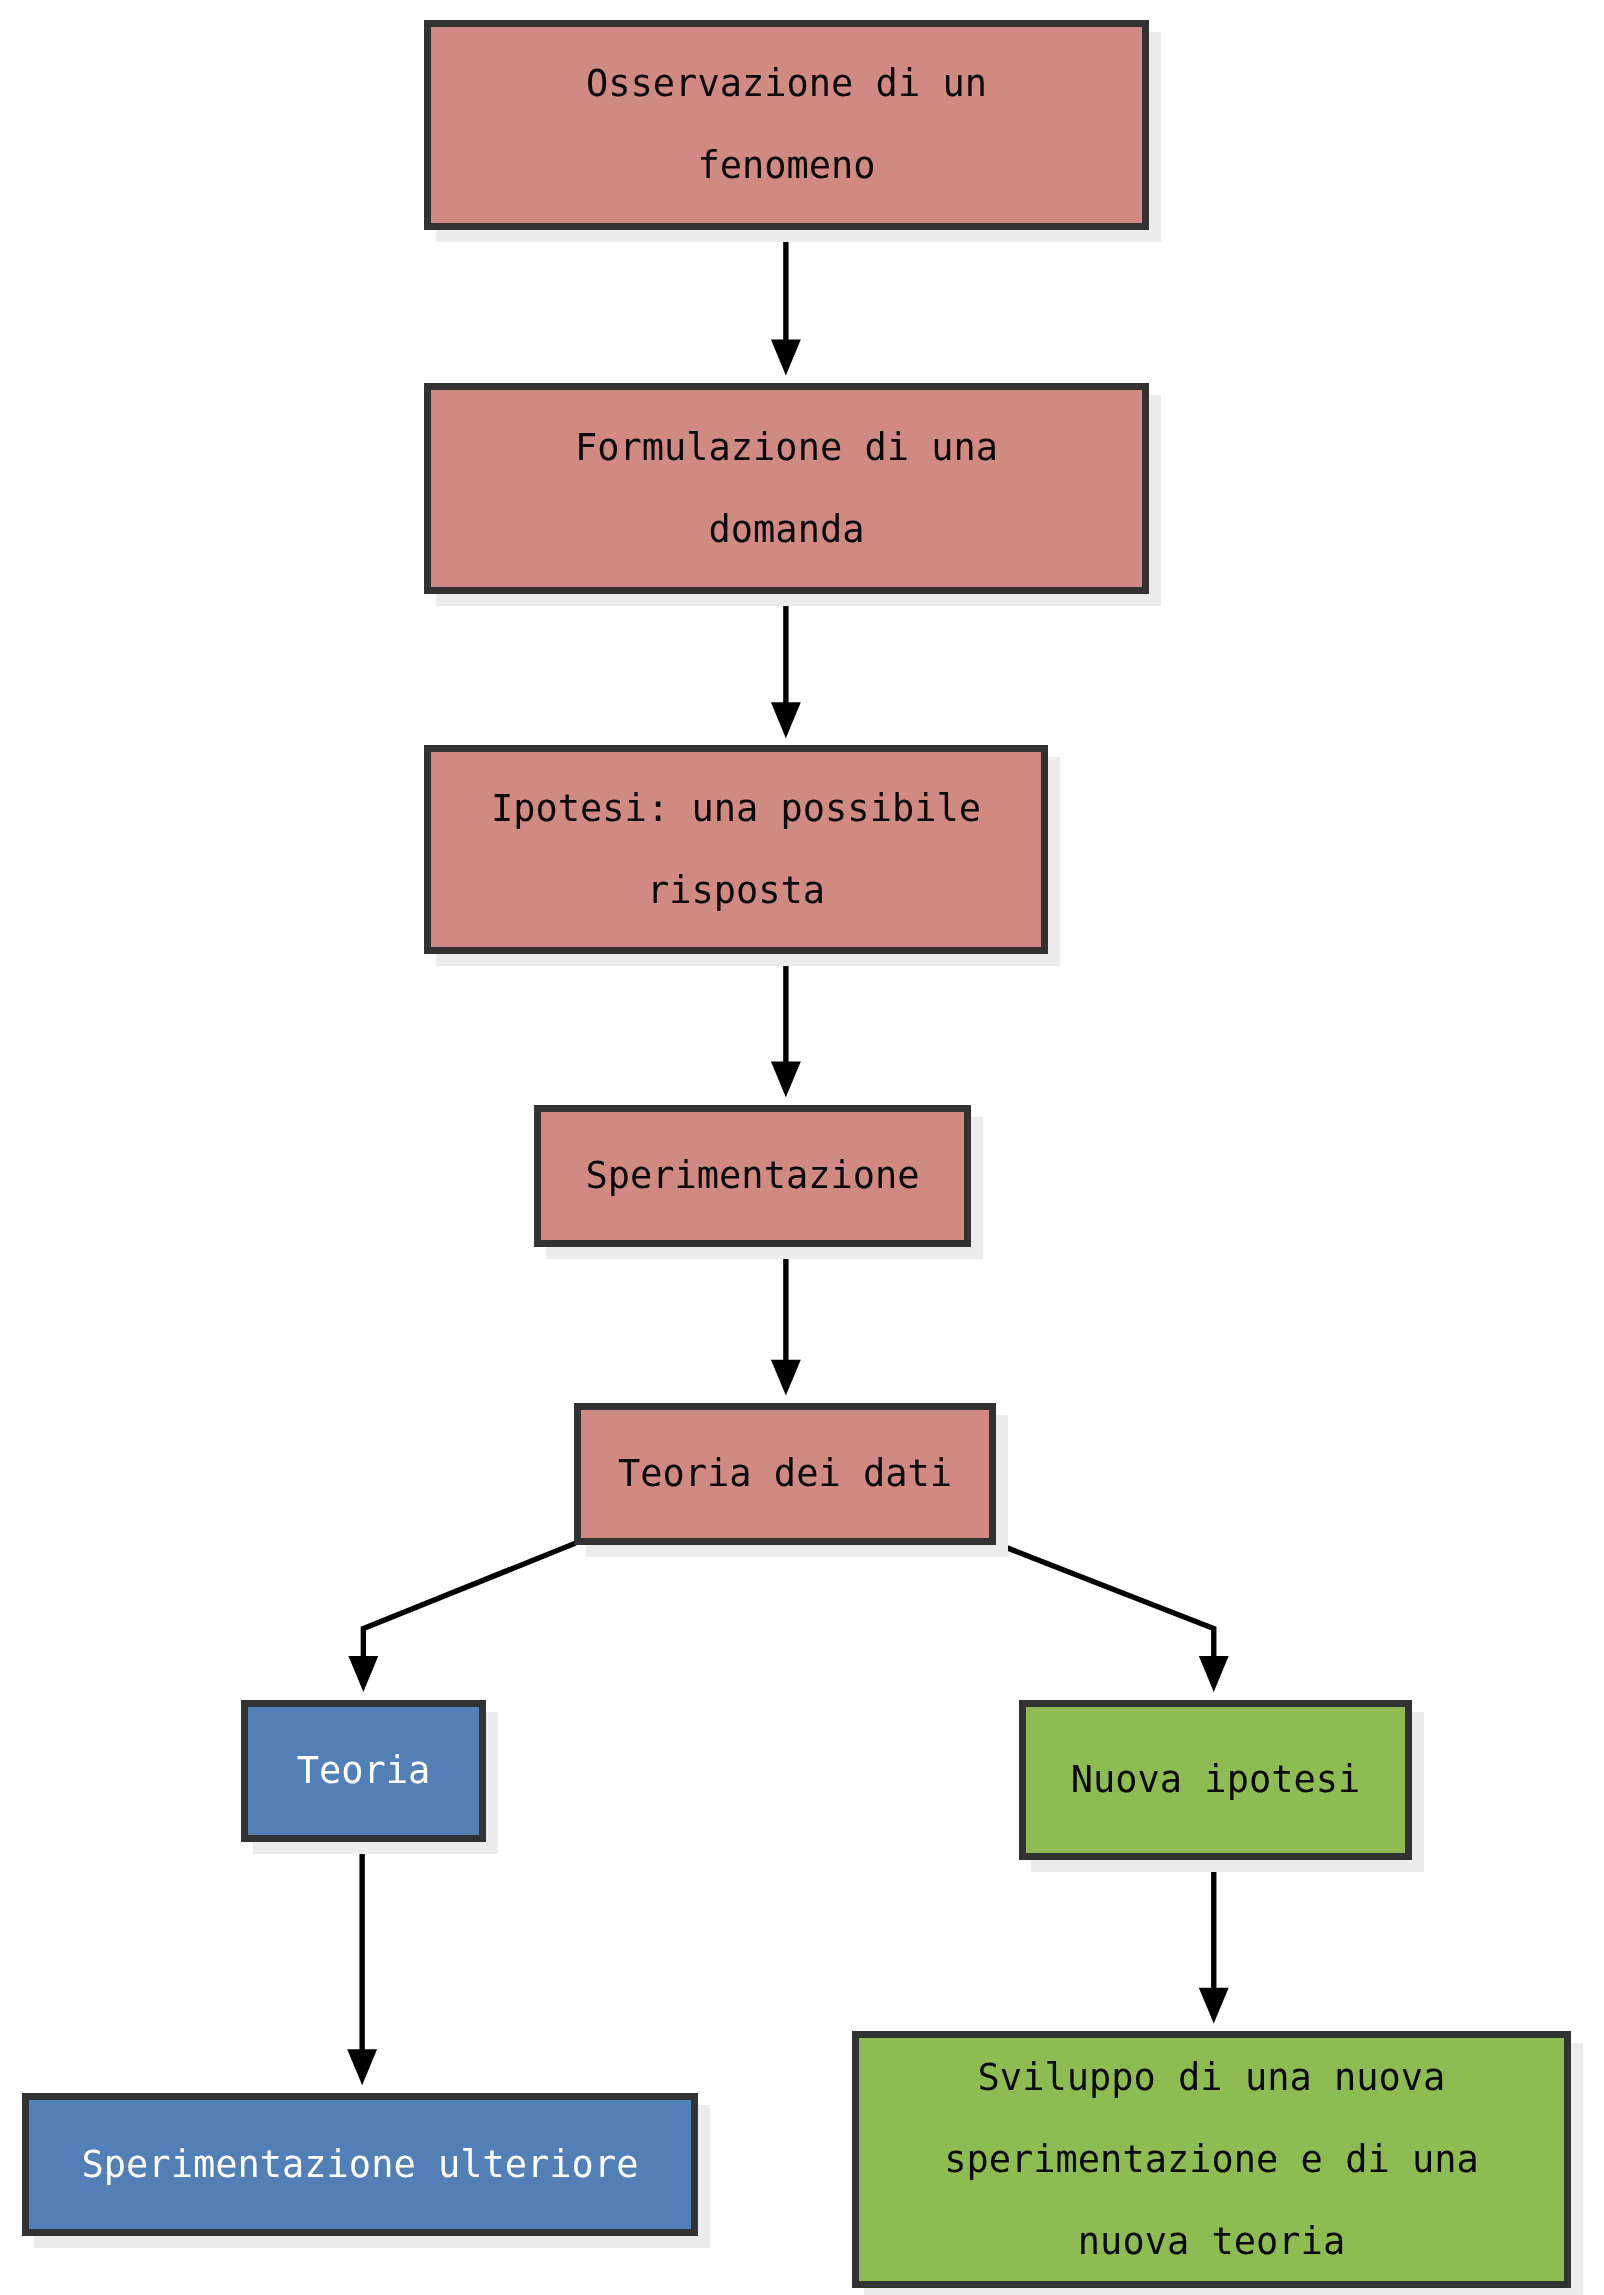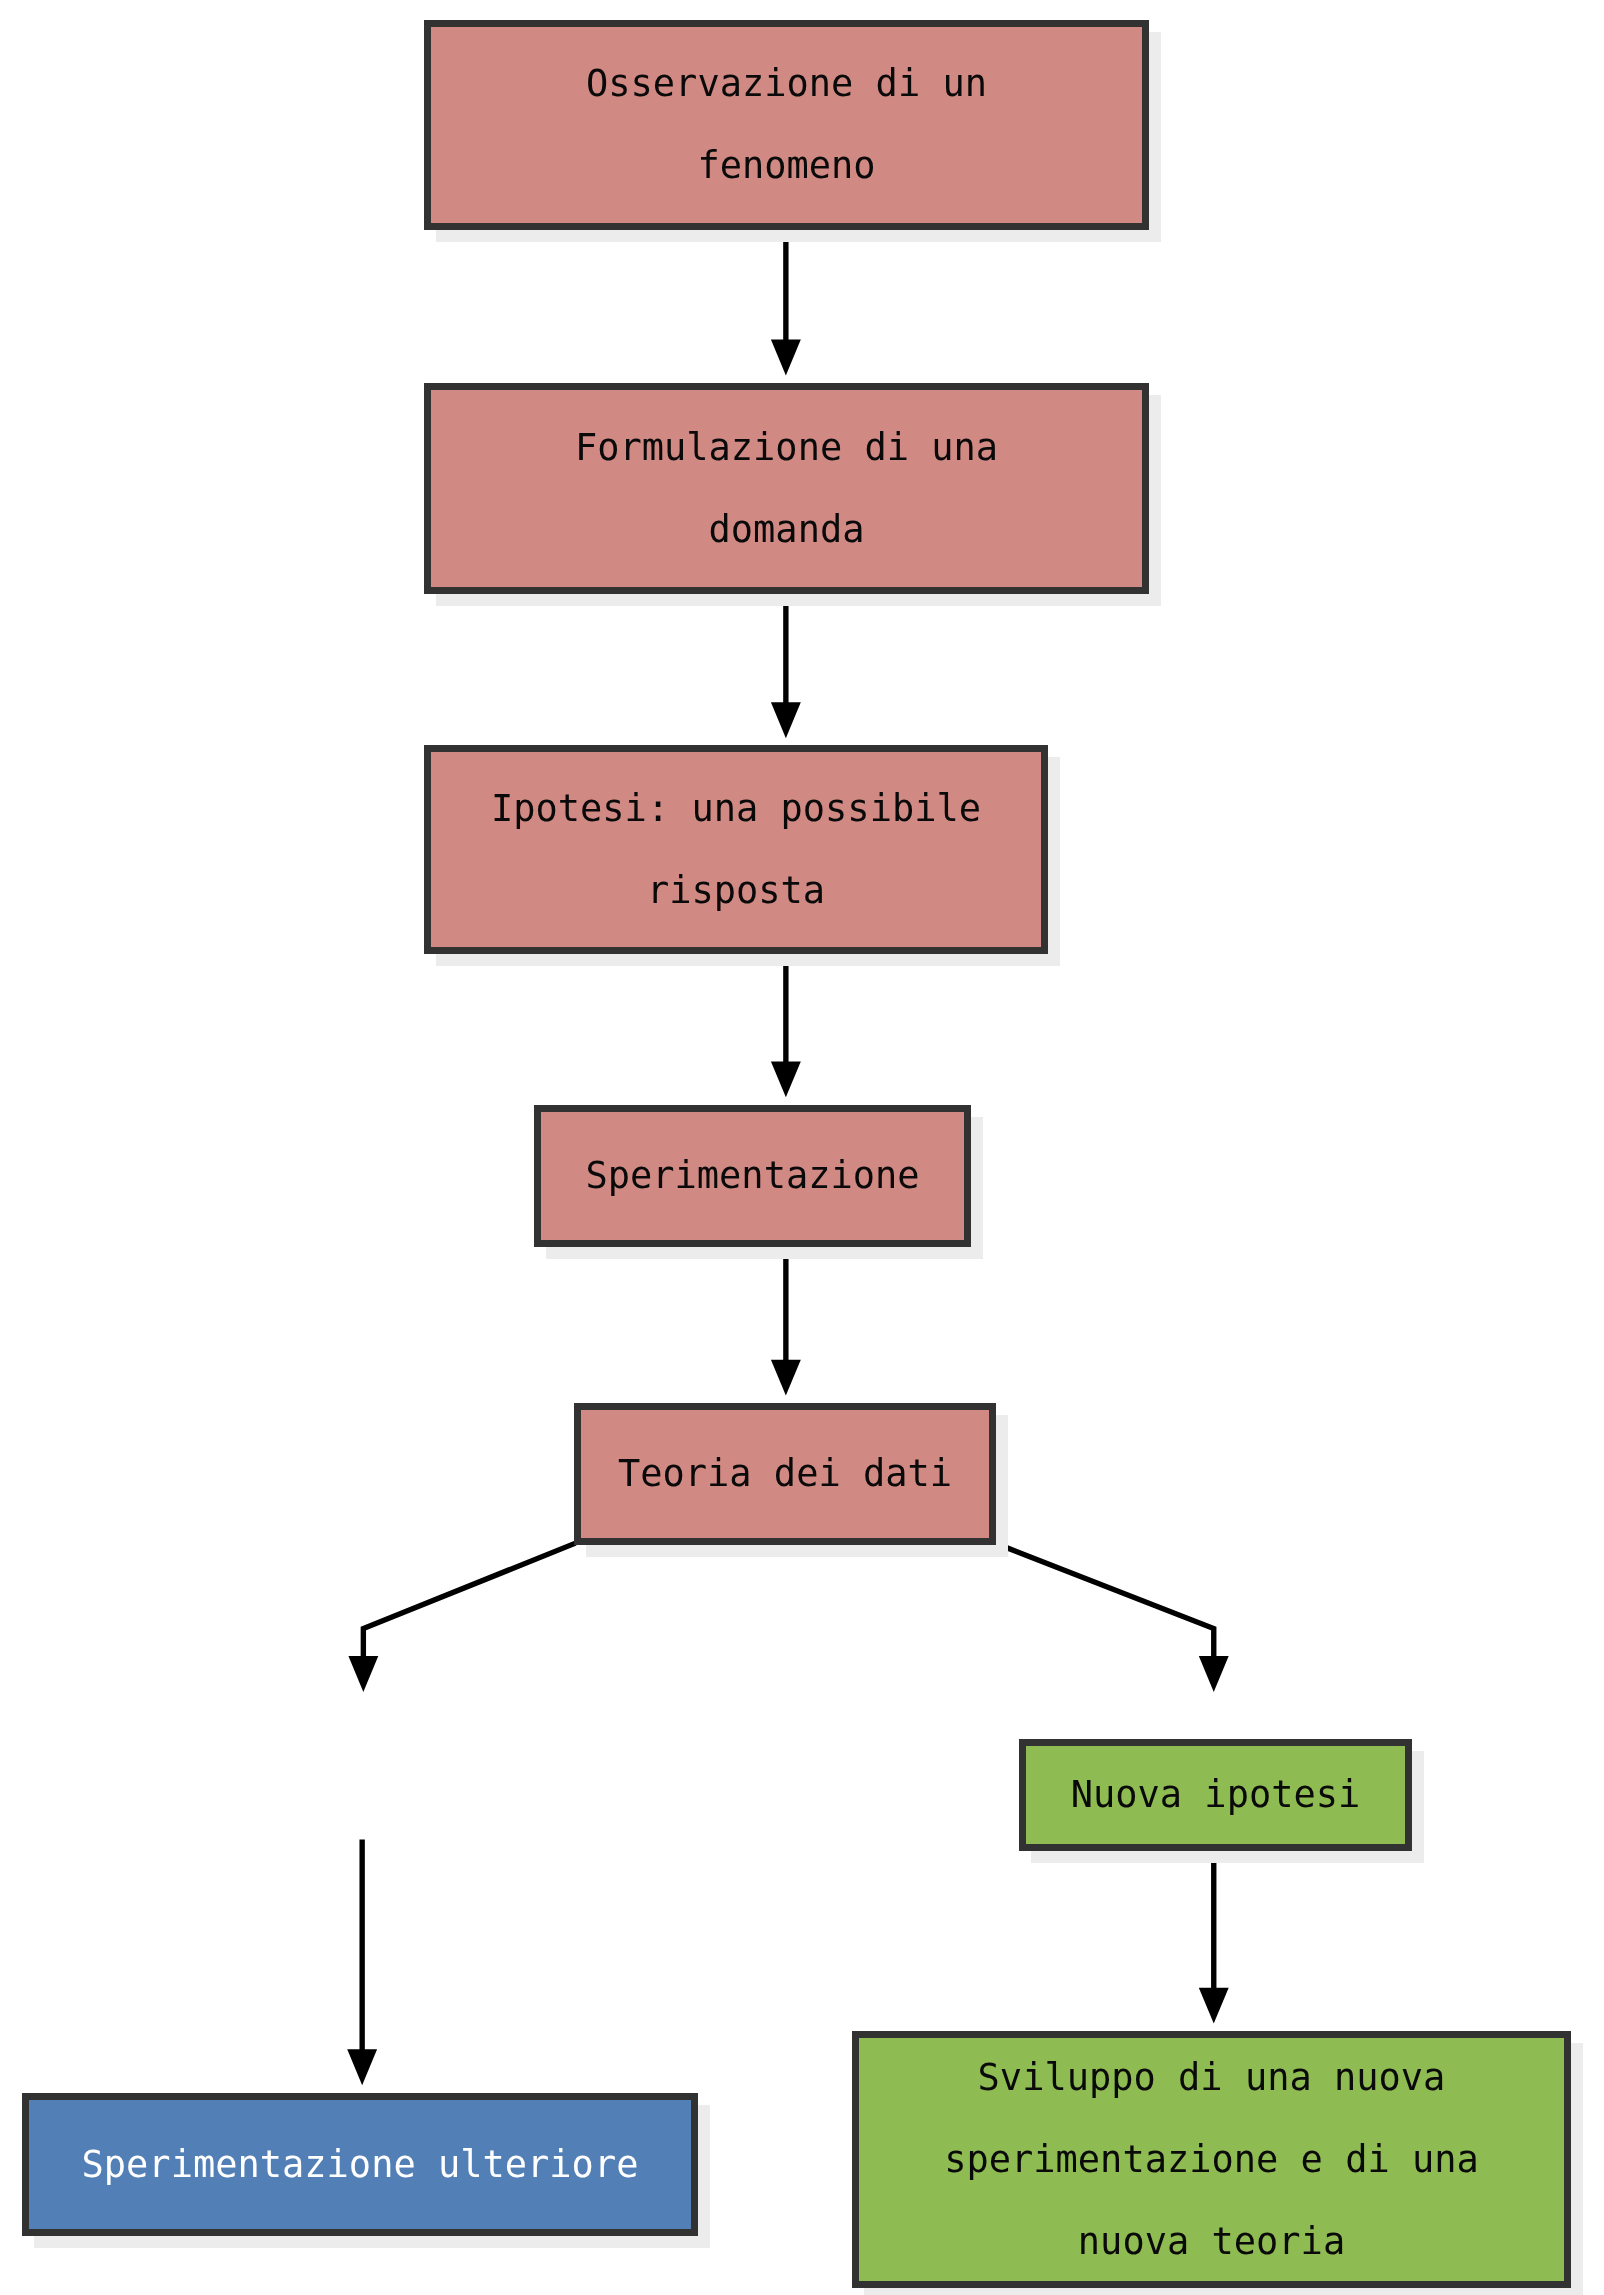--- a/index.html
+++ b/index.html
@@ -122,22 +122,25 @@
   </div>
 
   <div class="node pink" style="left:534px; top:1105px; width:437px; height:142px;">
     <span class="label">Sperimentazione</span>
   </div>
 
   <div class="node pink" style="left:574px; top:1403px; width:422px; height:142px;">
     <span class="label">Teoria dei dati</span>
   </div>
 
+  <div class="node blue" style="left:241px; top:1700px; width:245px; height:142px;">
+    <span class="label">Teoria</span>
+  </div>
 
-  <div class="node green" style="left:1019px; top:1700px; width:393px; height:112px;margin-top:39px;">
+  <div class="node green" style="left:1019px; top:1700px; width:393px; height:160px;">
     <span class="label">Nuova ipotesi</span>
   </div>
 
   <div class="node blue" style="left:22px; top:2093px; width:676px; height:143px;align-items:center;">
     <span class="label">Sperimentazione ulteriore</span>
   </div>
 
   <div class="node green" style="left:852px; top:2031px; width:719px; height:257px;">
     <span class="label">Sviluppo di una nuova
 sperimentazione e di una

